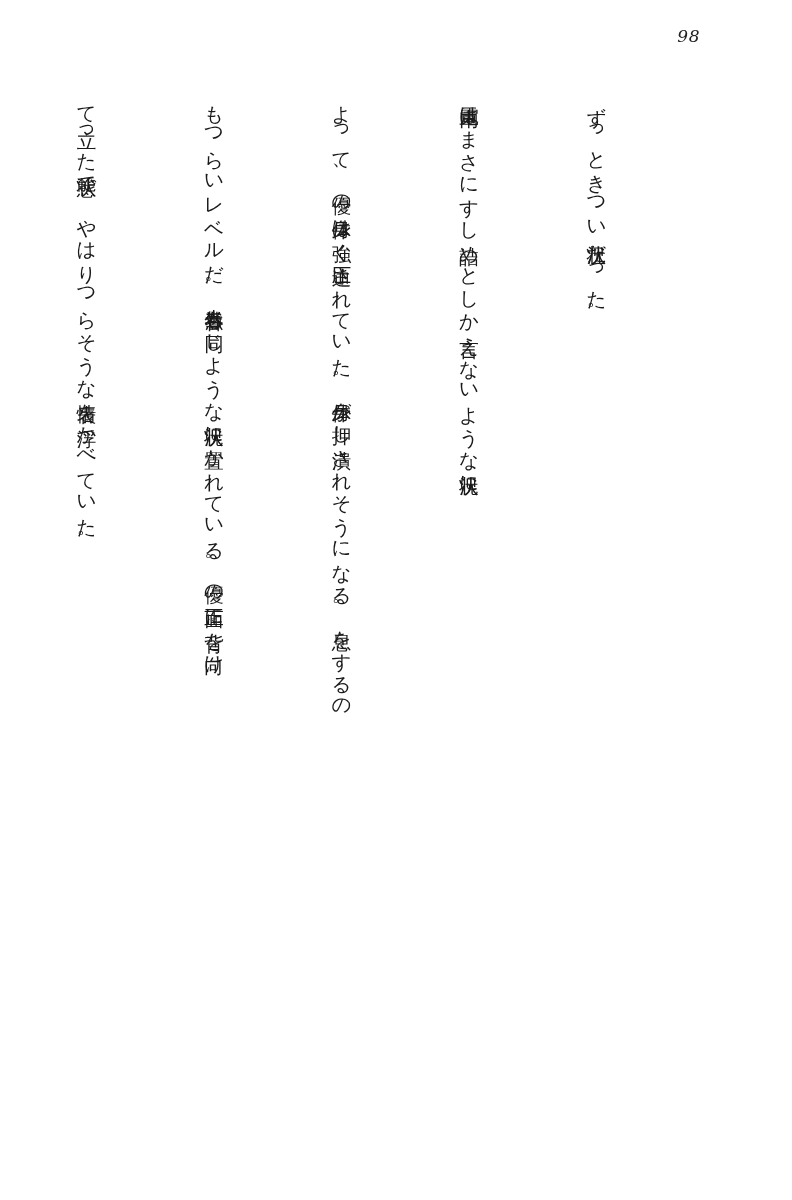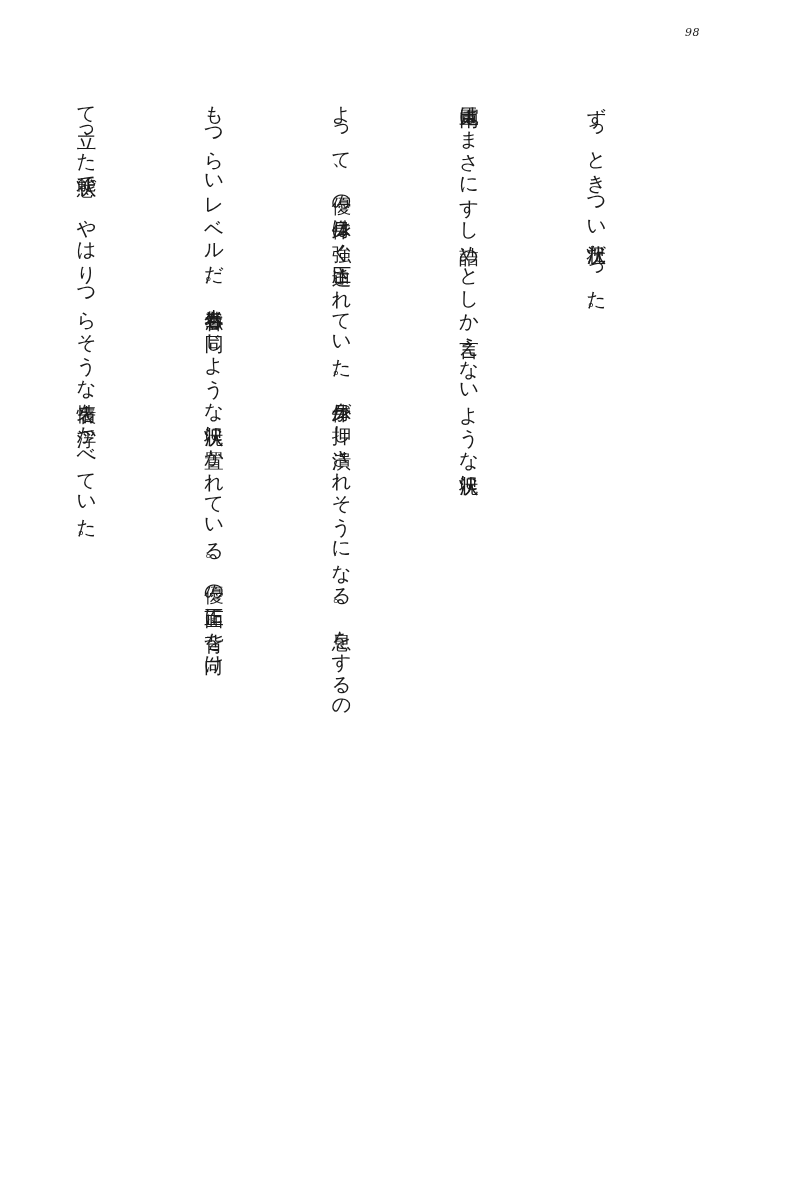--- a/index.html
+++ b/index.html
@@ -15,21 +15,21 @@
     overflow: hidden;
     font-family: "DejaVu Serif", "Liberation Serif", serif;
     color: #1a1a1a;
   }
   .page-number {
     position: absolute;
     top: 26px;
     right: 92px;
     font-family: "DejaVu Serif", "Liberation Serif", serif;
     font-style: italic;
-    font-size: 11px;
+    font-size: 17px;
     color: #222;
     letter-spacing: 0.5px;
     text-align: right;
   }
   .body-text {
     position: absolute;
     top: 92px;
     right: 90px;
     left: 56px;
     bottom: 70px;

